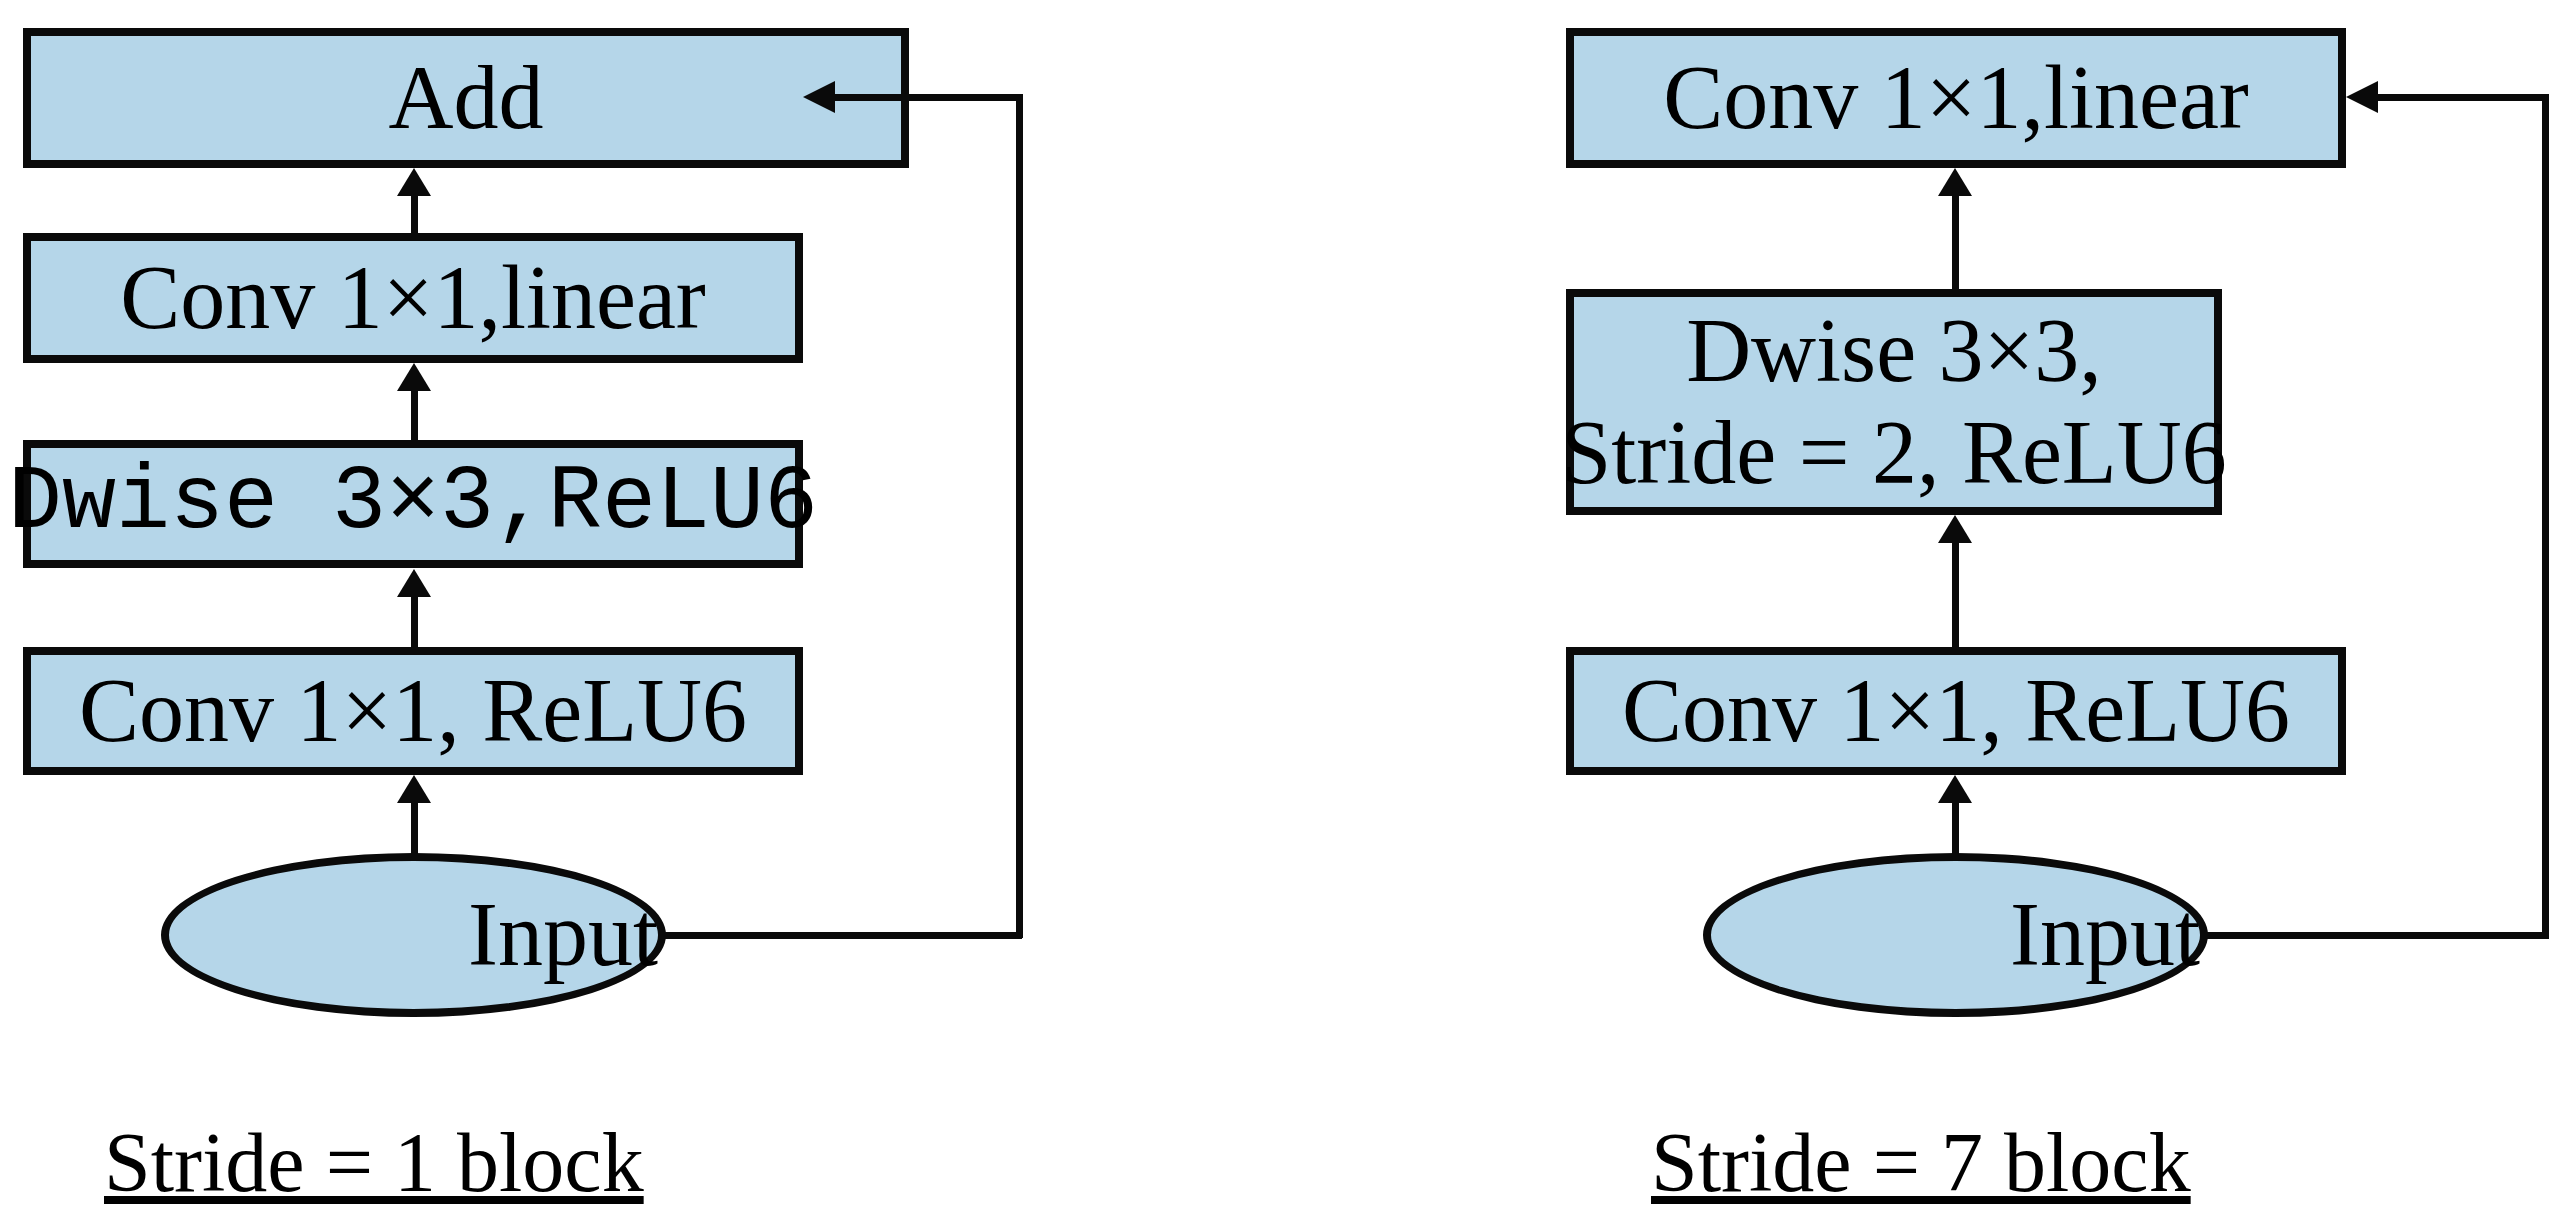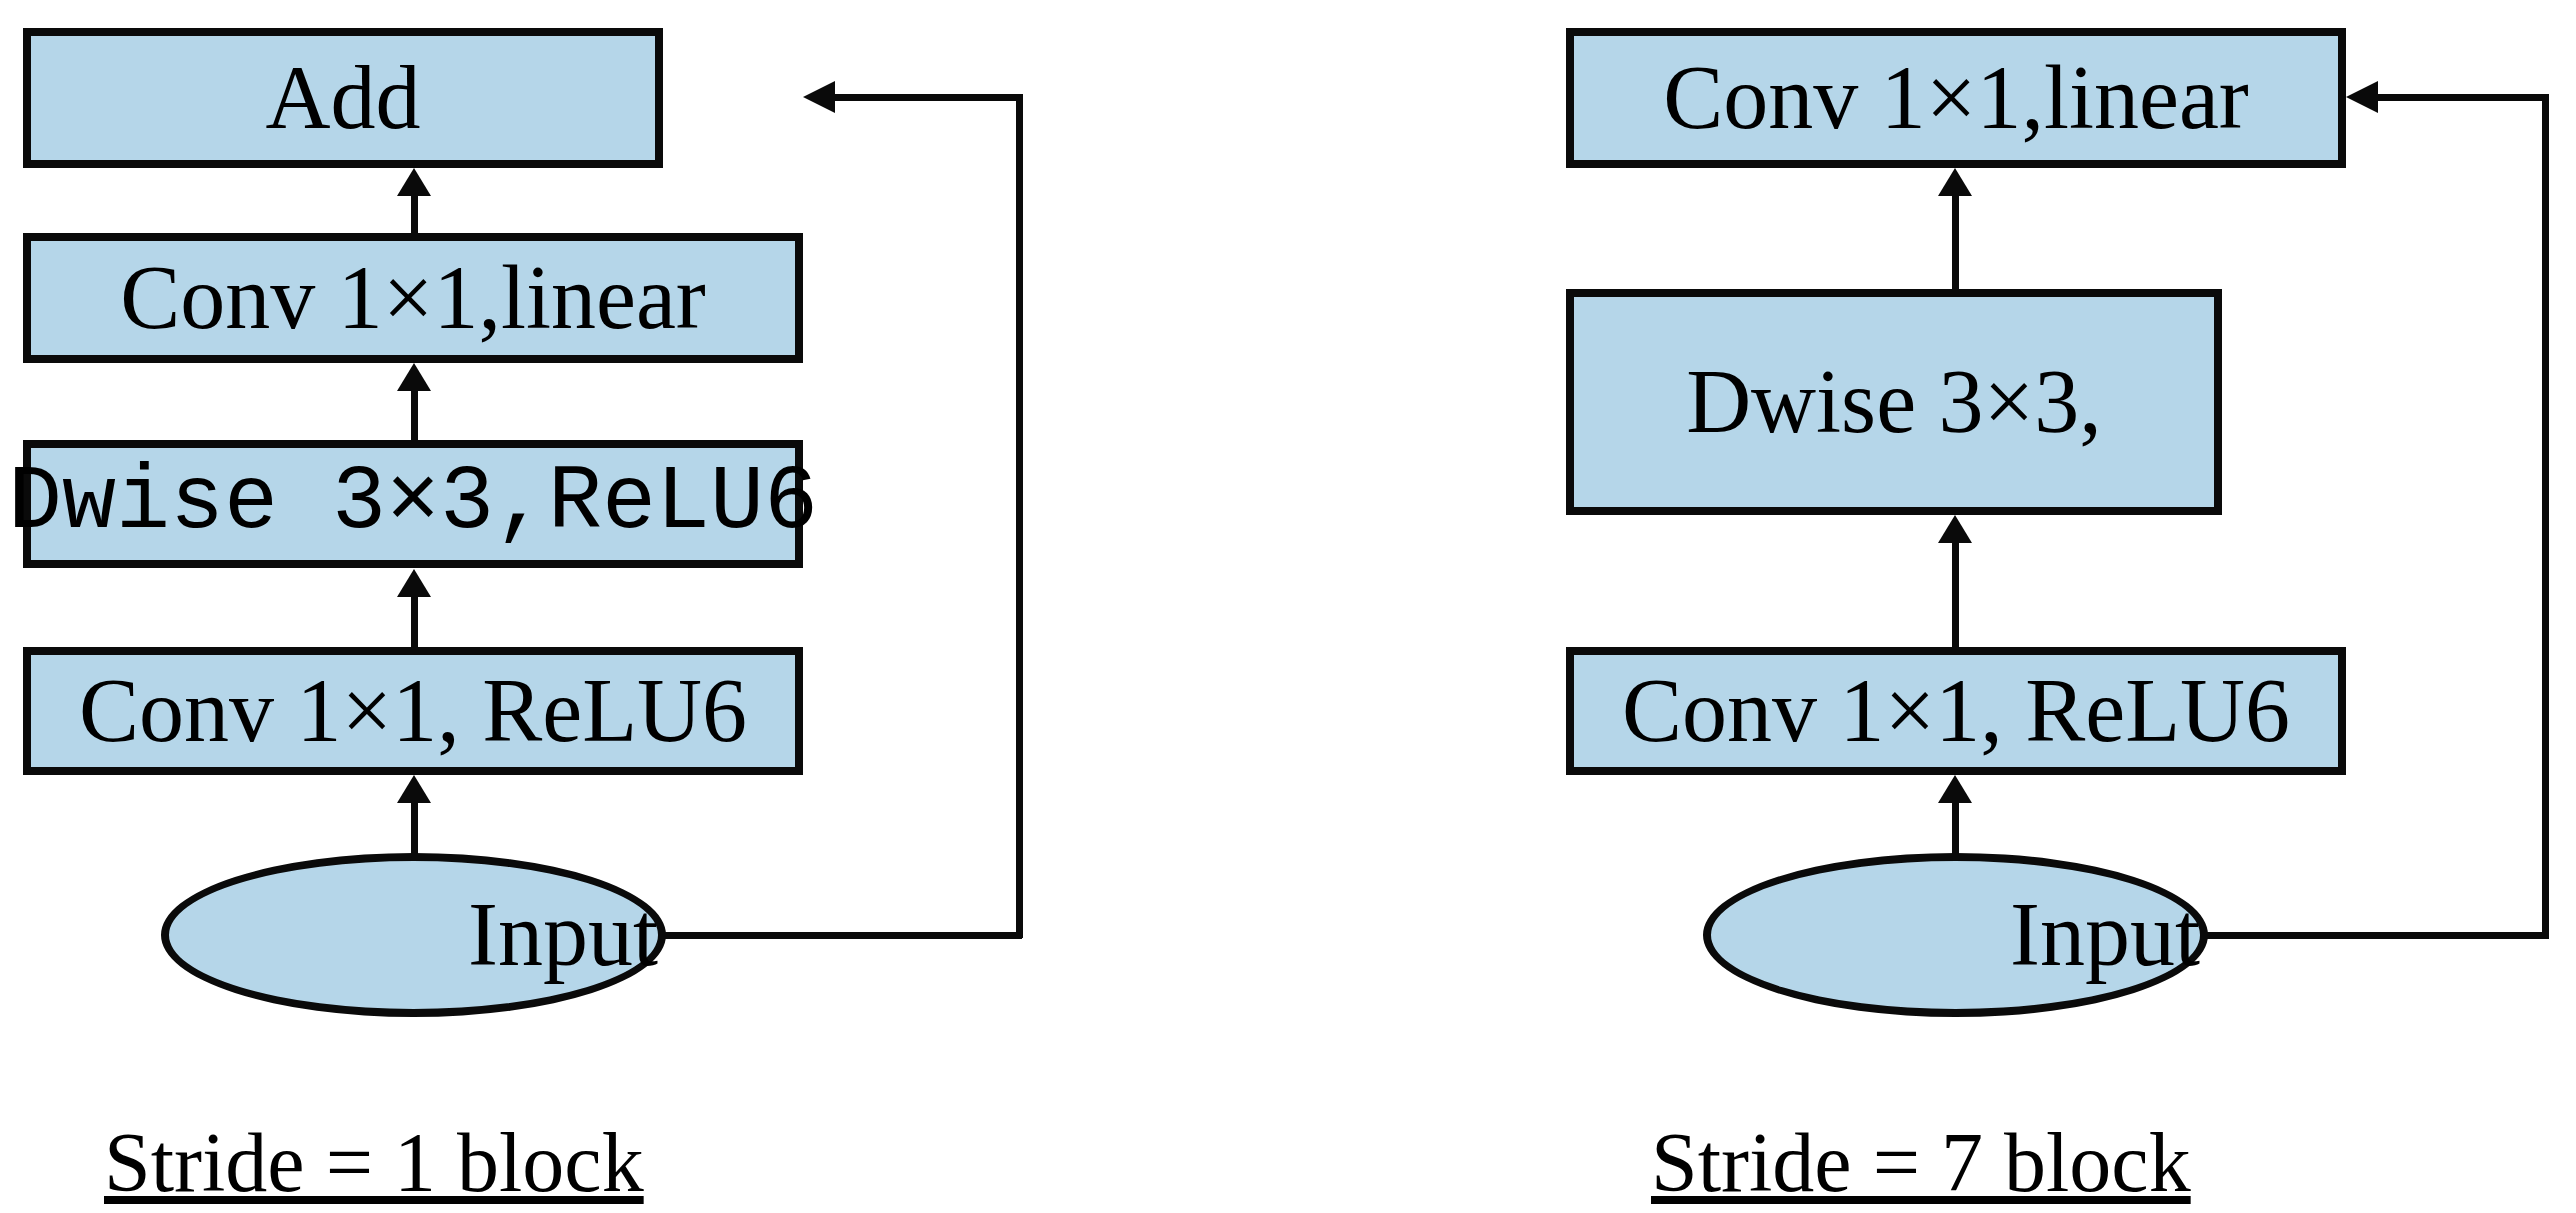--- a/index.html
+++ b/index.html
@@ -73,21 +73,21 @@
     justify-content: center;
   }
 </style>
 </head>
 <body>
 
 <div id="figure">
 
   <div>
 
-    <div class="node" style="left:23px; top:28px; width:640px; height:140px;">
+    <div class="node" style="left:23px; top:28px; width:886px; height:140px;">
       <span>Add</span>
     </div>
 
     <div class="arrow-up" style="left:397px; top:168px;"></div>
     <div class="vline" style="left:411px; top:191px; width:6.5px; height:51px;"></div>
 
     <div class="node" style="left:23px; top:233px; width:780px; height:130px;">
       <span>Conv 1×1,linear</span>
     </div>
 
@@ -124,20 +124,21 @@
 
     <div class="node" style="left:1566px; top:28px; width:780px; height:140px;">
       <span>Conv 1×1,linear</span>
     </div>
 
     <div class="arrow-up" style="left:1938px; top:168px;"></div>
     <div class="vline" style="left:1952px; top:191px; width:6.5px; height:100px;"></div>
 
     <div class="node two-line" style="left:1566px; top:289px; width:656px; height:226px;">
       <span>Dwise 3×3,</span>
+      <span>Stride = 2, ReLU6</span>
     </div>
 
     <div class="arrow-up" style="left:1938px; top:515px;"></div>
     <div class="vline" style="left:1952px; top:538px; width:6.5px; height:111px;"></div>
 
     <div class="node" style="left:1566px; top:647px; width:780px; height:128px;">
       <span>Conv 1×1, ReLU6</span>
     </div>
 
     <div class="arrow-up" style="left:1938px; top:775px;"></div>

